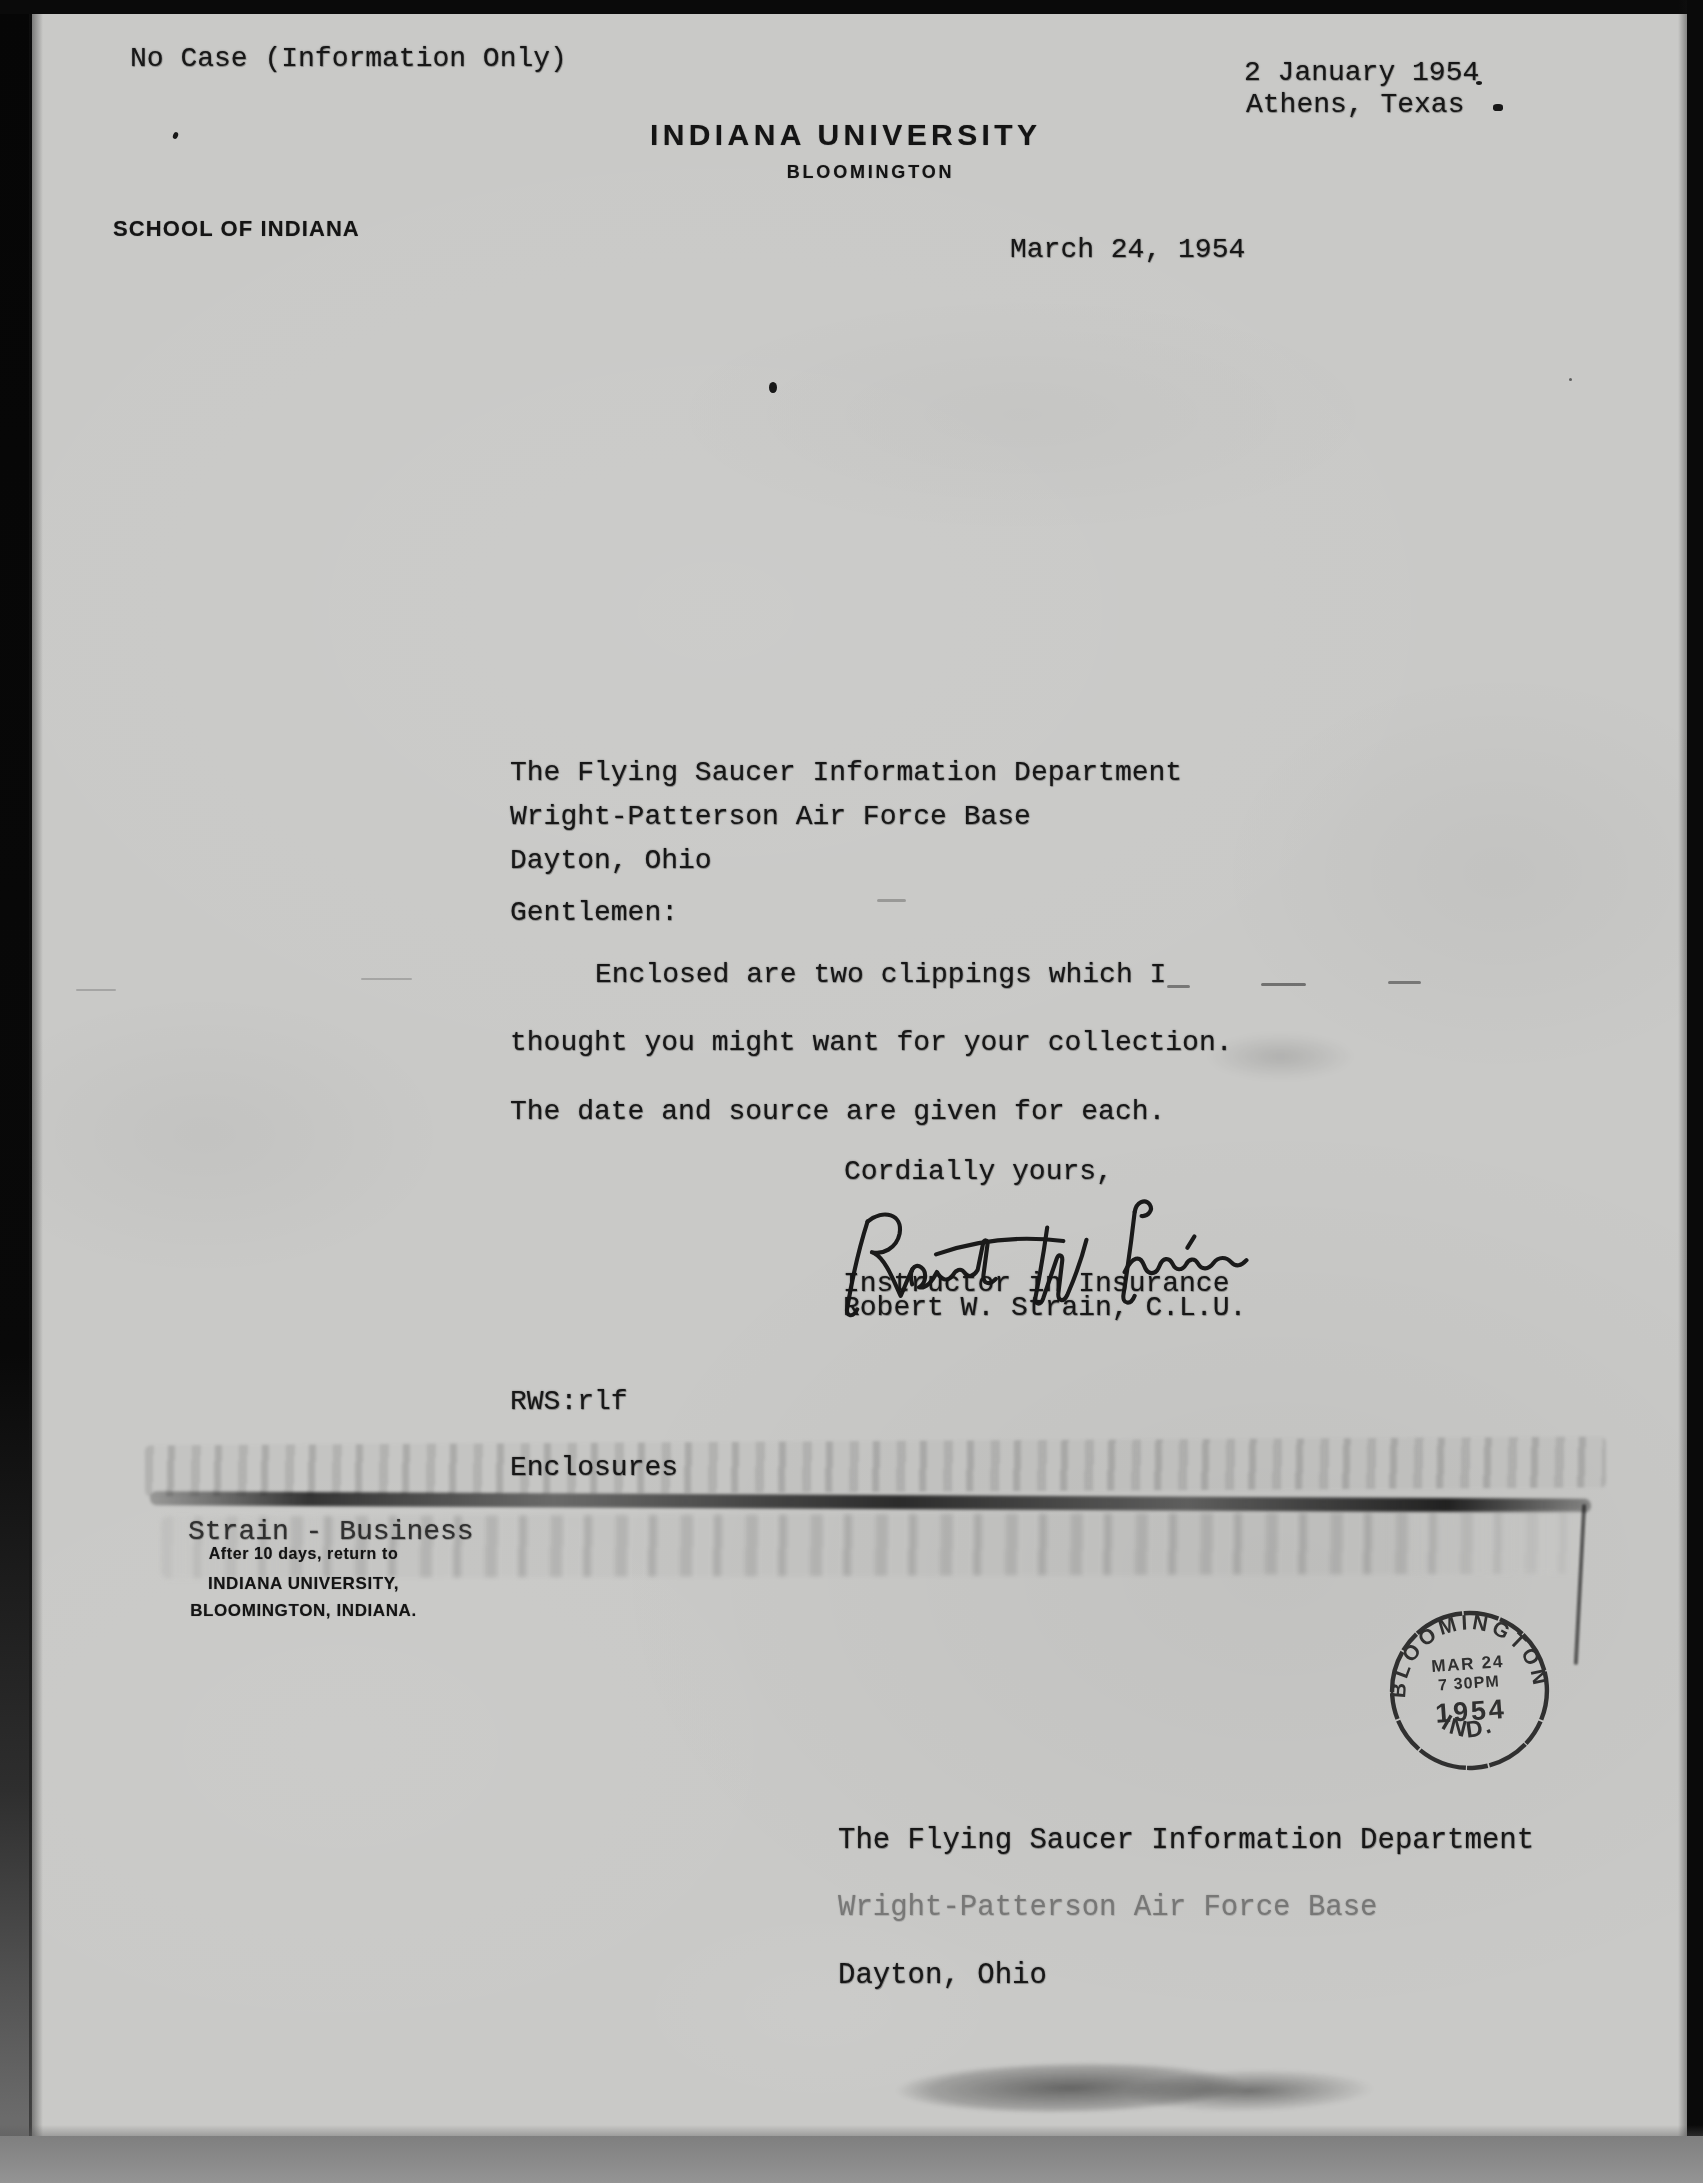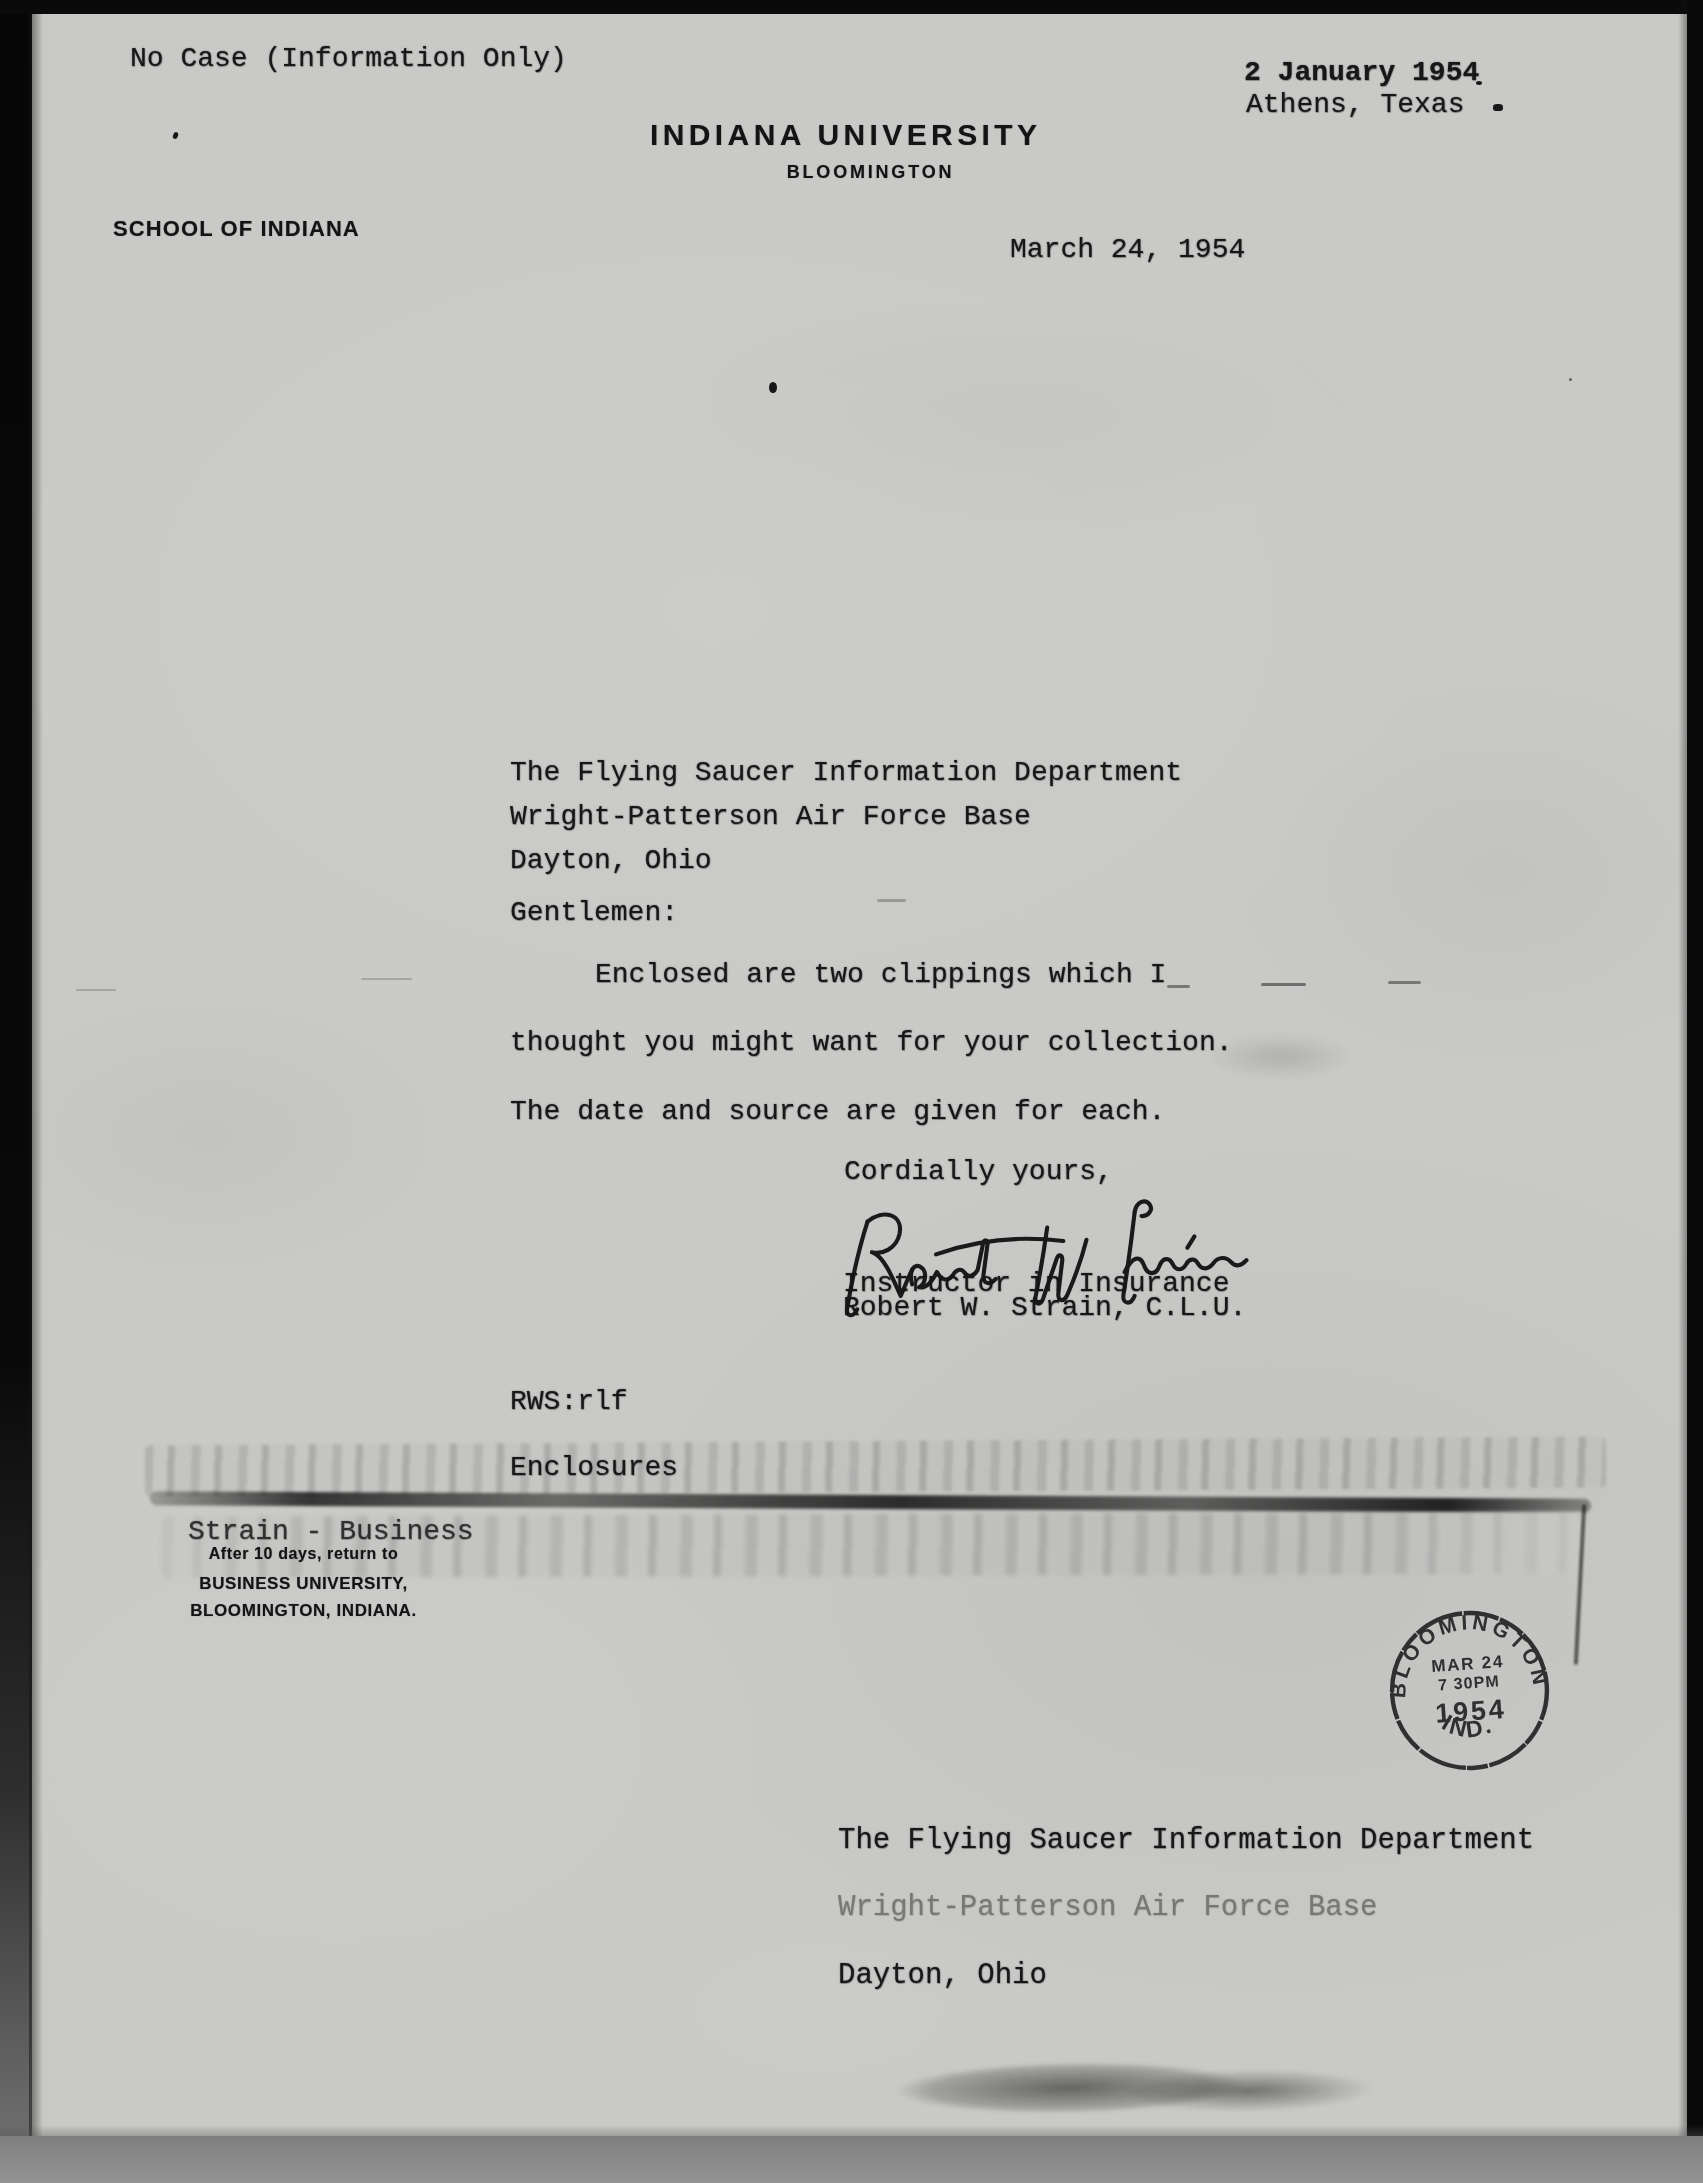--- a/index.html
+++ b/index.html
@@ -132,21 +132,21 @@
 </style>
 </head>
 <body>
 
 <div id="scan">
 
   <div class="mottle"></div>
 
   <div class="line typew" style="left:130px; top:43px;">No Case (Information Only)</div>
 
-  <div class="line typew" style="left:1244px; top:57px;font-weight:bold;">2 January 1954</div>
+  <div class="line typew" style="left:1244px; top:57px;">2 January 1954</div>
   <div class="line typew" style="left:1246px; top:89px;">Athens, Texas</div>
 
   <div class="line printed lh-univ" style="left:650px; top:118px;">INDIANA UNIVERSITY</div>
   <div class="line printed lh-city" style="left:650px; top:162px;">BLOOMINGTON</div>
   <div class="line printed lh-dept" style="left:113px; top:216px;">SCHOOL OF INDIANA</div>
 
   <div class="line typew" style="left:1010px; top:234px;">March 24, 1954</div>
 
   <div class="line typew" style="left:510px; top:757px;">The Flying Saucer Information Department</div>
   <div class="line typew" style="left:510px; top:801px;">Wright-Patterson Air Force Base</div>
@@ -183,21 +183,21 @@
   <div class="line typew" style="left:510px; top:1452px;">Enclosures</div>
 
   <div class="band-a"></div>
   <div class="band-streak"></div>
   <div class="band-b"></div>
   <div class="vline"></div>
 
   <div class="line typew semifaded" style="left:188px; top:1516px;">Strain - Business</div>
 
   <div class="line printed ret-line first" style="left:160px; top:1545px;">After 10 days, return to</div>
-  <div class="line printed ret-line" style="left:160px; top:1574px;">BUSINESS UNIVERSITY,</div>
+  <div class="line printed ret-line" style="left:160px; top:1574px;">INDIANA UNIVERSITY,</div>
   <div class="line printed ret-line" style="left:160px; top:1601px;">BLOOMINGTON, INDIANA.</div>
 
   <svg class="postmark" viewBox="0 0 302 302">
     <g transform="rotate(-4 151 151)">
       <circle class="ring" cx="151" cy="151" r="140"></circle>
       <path id="pmTop" d="M 36 172 A 116 116 0 1 1 266 172" fill="none"></path>
       <text class="pm-city">
         <textPath href="#pmTop" startOffset="50%" text-anchor="middle">BLOOMINGTON</textPath>
       </text>
       <text class="pm-line1" x="151" y="113" text-anchor="middle">MAR 24</text>

